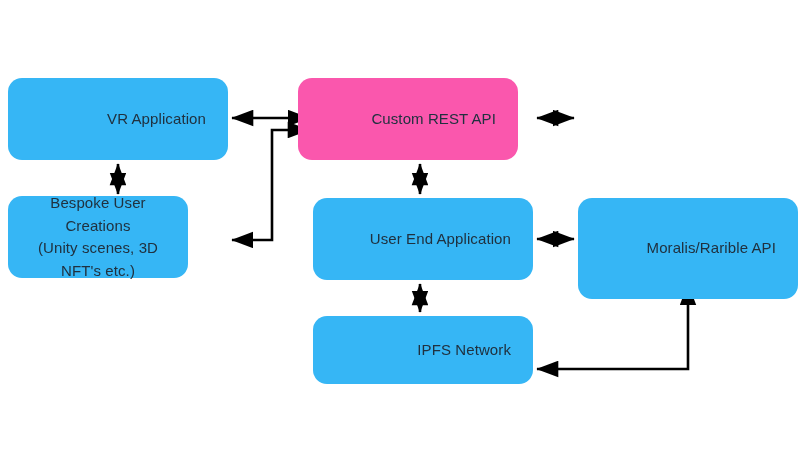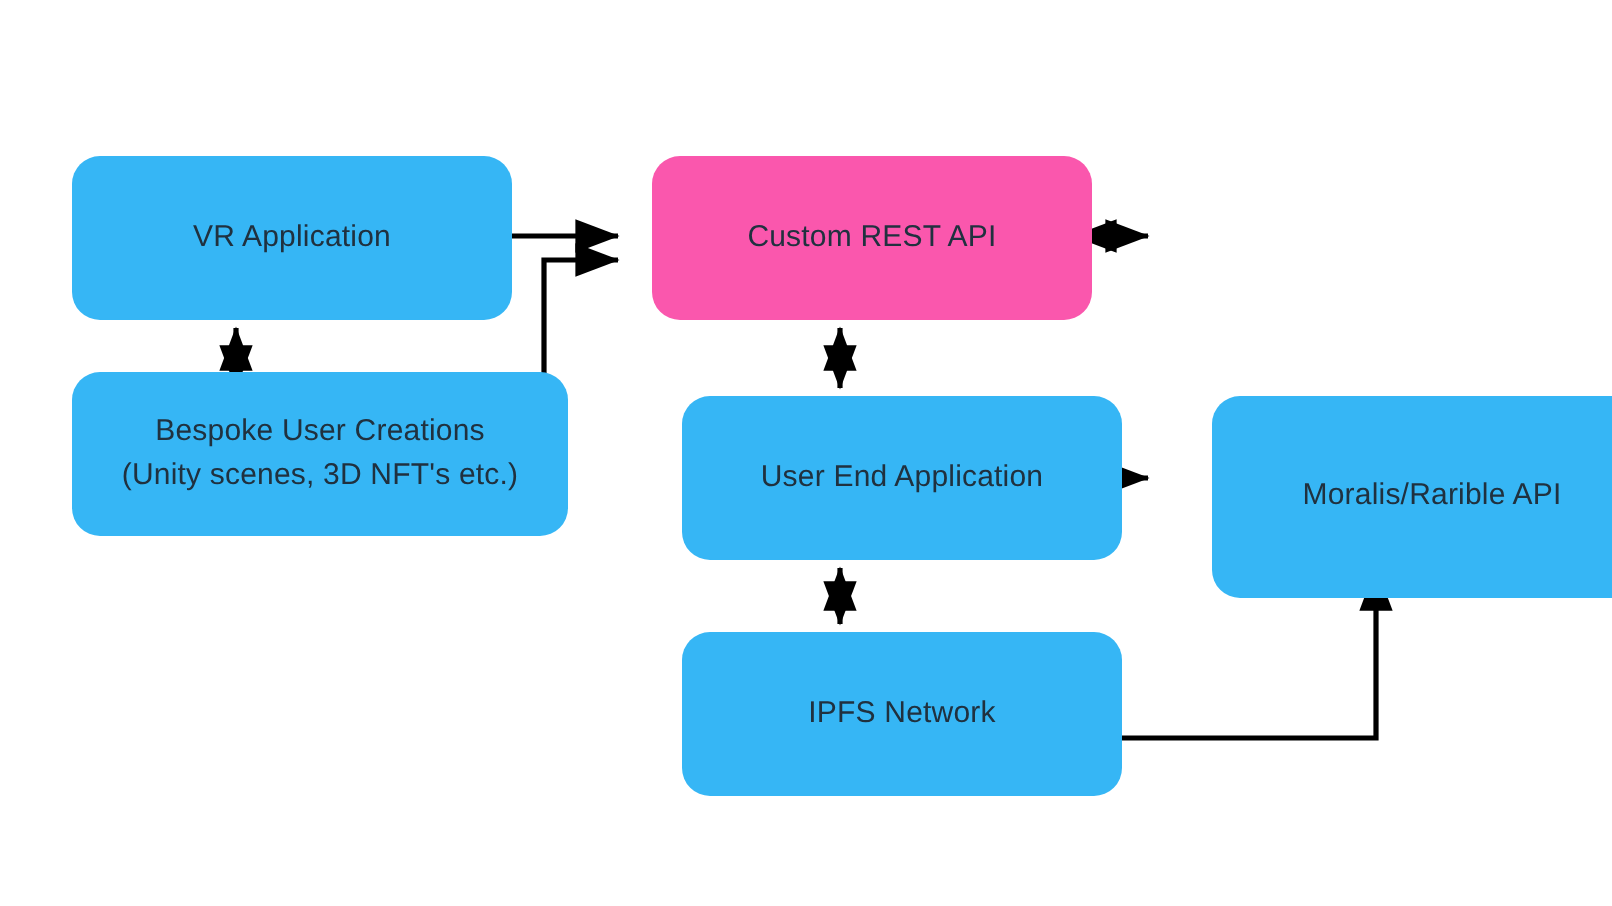--- a/index.html
+++ b/index.html
@@ -24,28 +24,27 @@
     width: 806px;
     height: 453px;
     pointer-events: none;
   }
   .node {
     position: absolute;
     box-sizing: border-box;
     border-radius: 14px;
     display: flex;
     align-items: center;
-    justify-content: center;
+    justify-content: flex-end;
     text-align: center;
     color: #20313f;
     font-size: 15px;
     line-height: 1.5;
     letter-spacing: 0.1px;
     padding: 4px 22px;
-    margin-left: 28px;
   }
   .node .node-label {
     display: block;
     white-space: pre-line;
   }
   .node-blue { background: #36b6f5; }
   .node-pink { background: #fa57ad; }
 </style>
 </head>
 <body>
@@ -84,30 +83,30 @@
 
   <div class="node node-blue" style="left:8px; top:78px; width:220px; height:82px;">
     <span class="node-label">VR Application</span>
   </div>
 
   <div class="node node-pink" style="left:298px; top:78px; width:220px; height:82px;">
     <span class="node-label">Custom REST API</span>
   </div>
 
 
-  <div class="node node-blue" style="left:8px; top:186px; width:248px; height:82px;">
+  <div class="node node-blue" style="left:8px; top:196px; width:180px; height:82px;">
     <span class="node-label">Bespoke User Creations
 (Unity scenes, 3D NFT's etc.)</span>
   </div>
 
   <div class="node node-blue" style="left:313px; top:198px; width:220px; height:82px;">
     <span class="node-label">User End Application</span>
   </div>
 
   <div class="node node-blue" style="left:578px; top:198px; width:220px; height:101px;">
     <span class="node-label">Moralis/Rarible API</span>
   </div>
 
-  <div class="node node-blue" style="left:313px; top:316px; width:220px; height:82px;">
+  <div class="node node-blue" style="left:313px; top:316px; width:220px; height:68px;">
     <span class="node-label">IPFS Network</span>
   </div>
 
 </div>
 
 </body></html>

